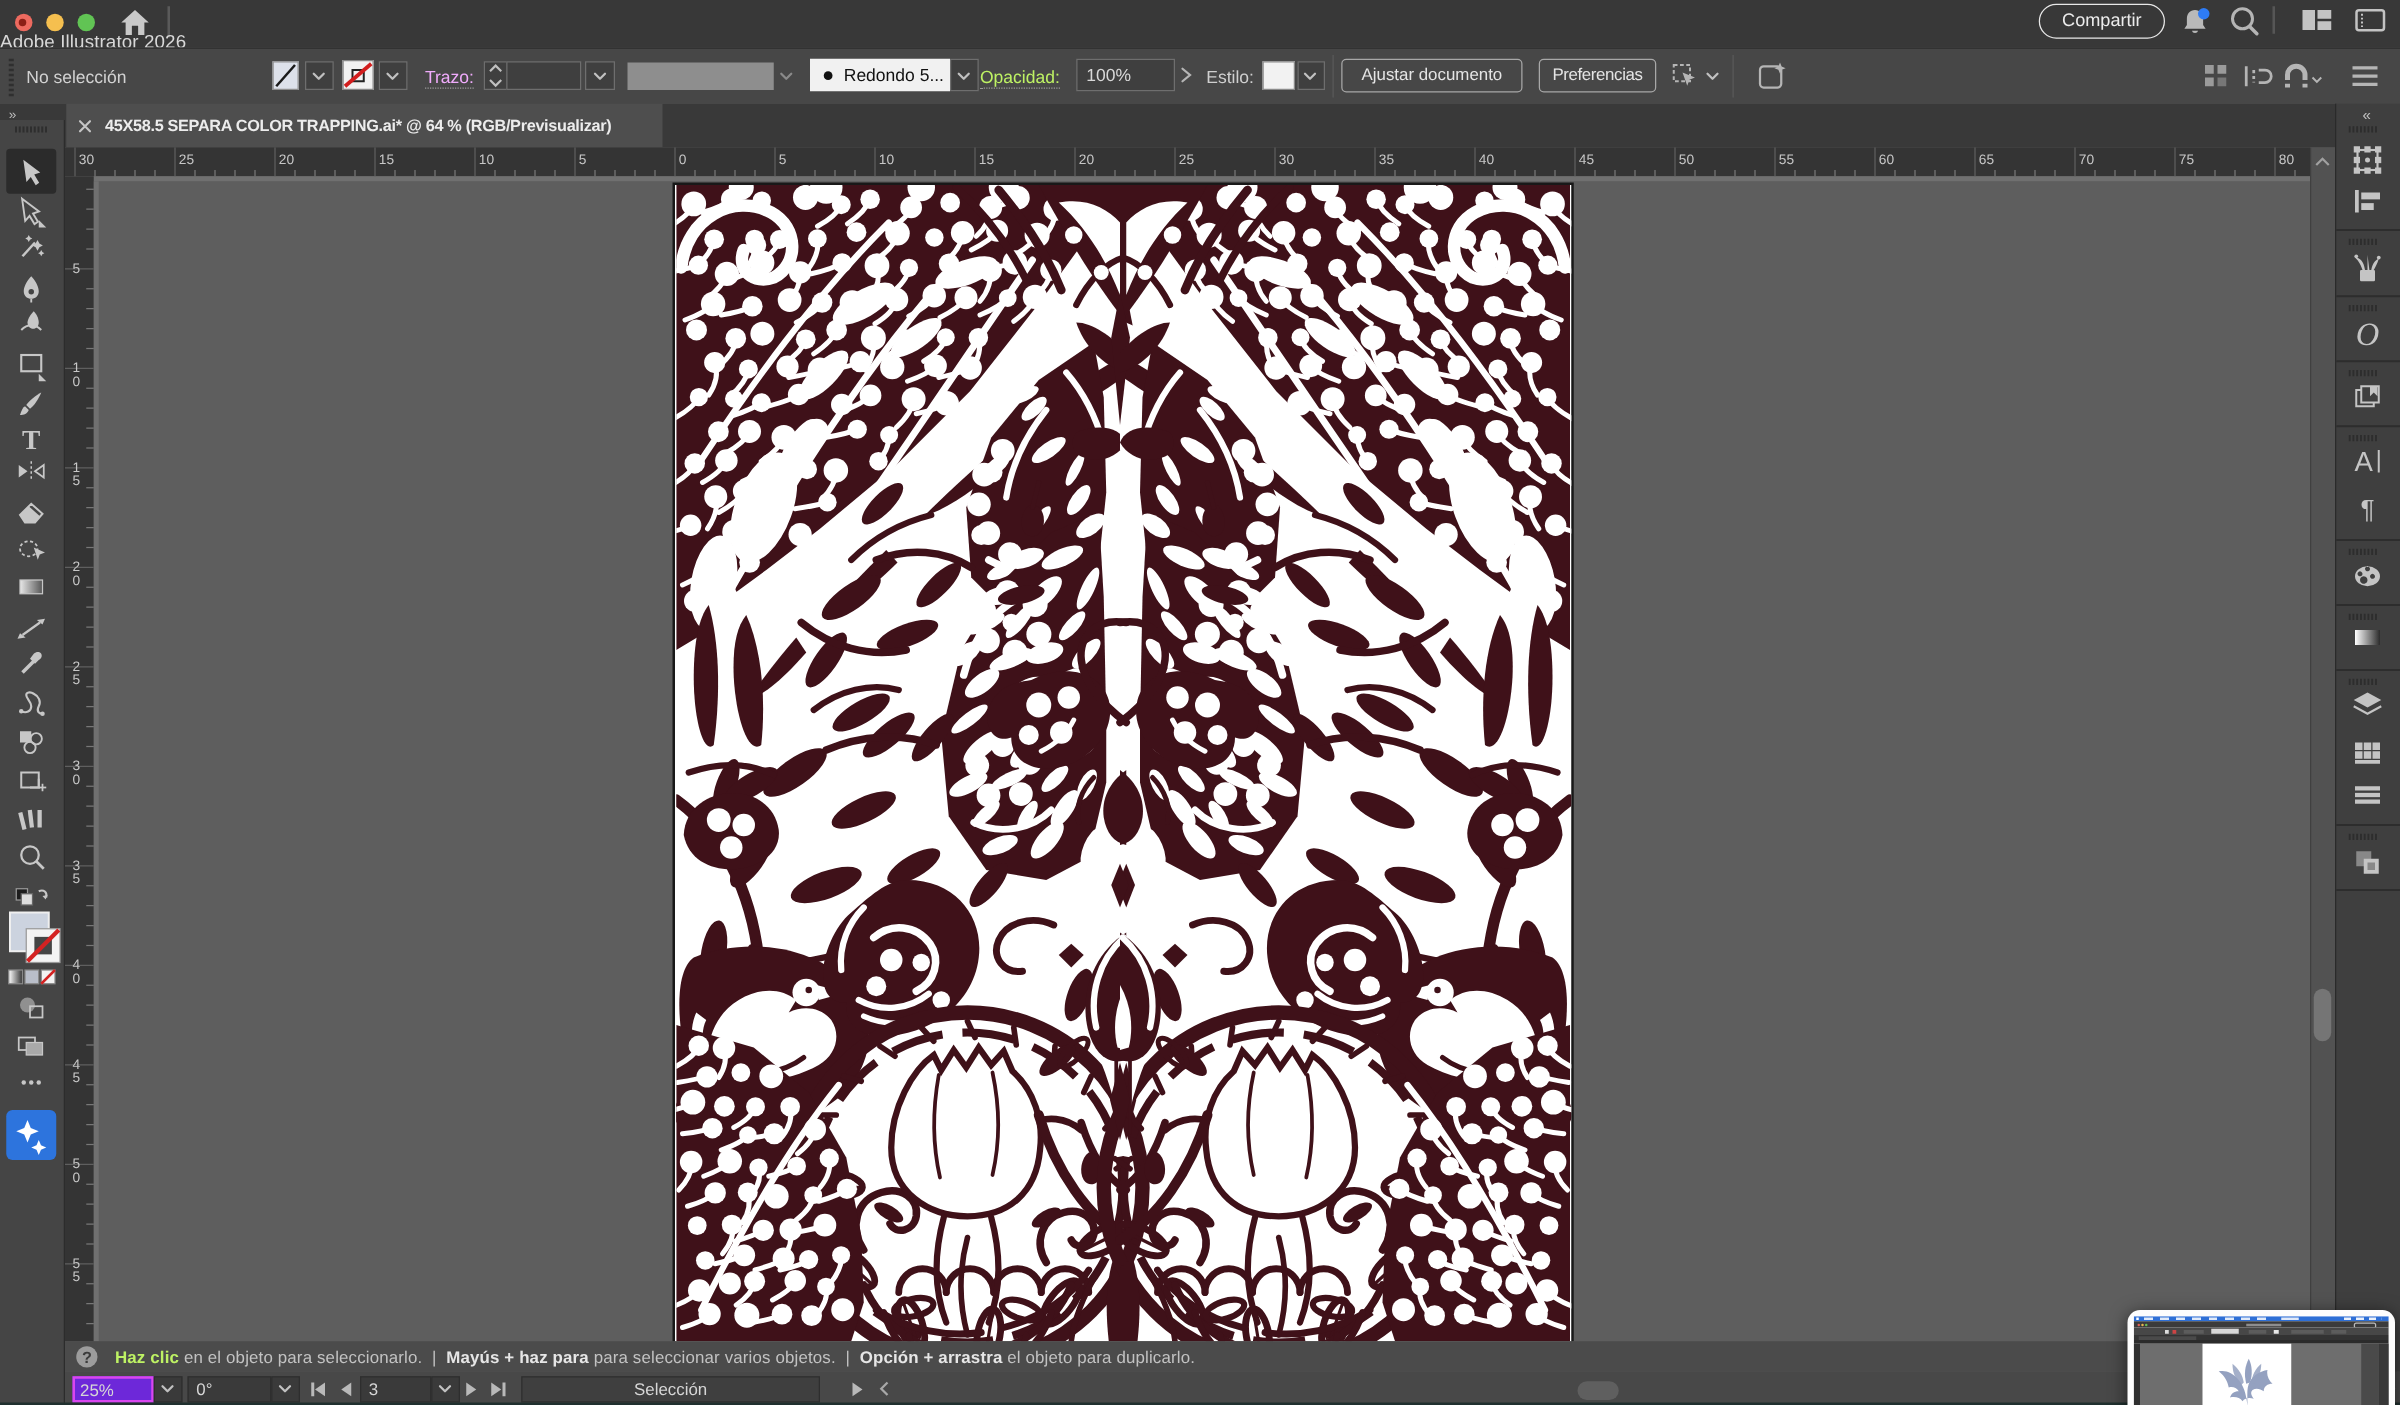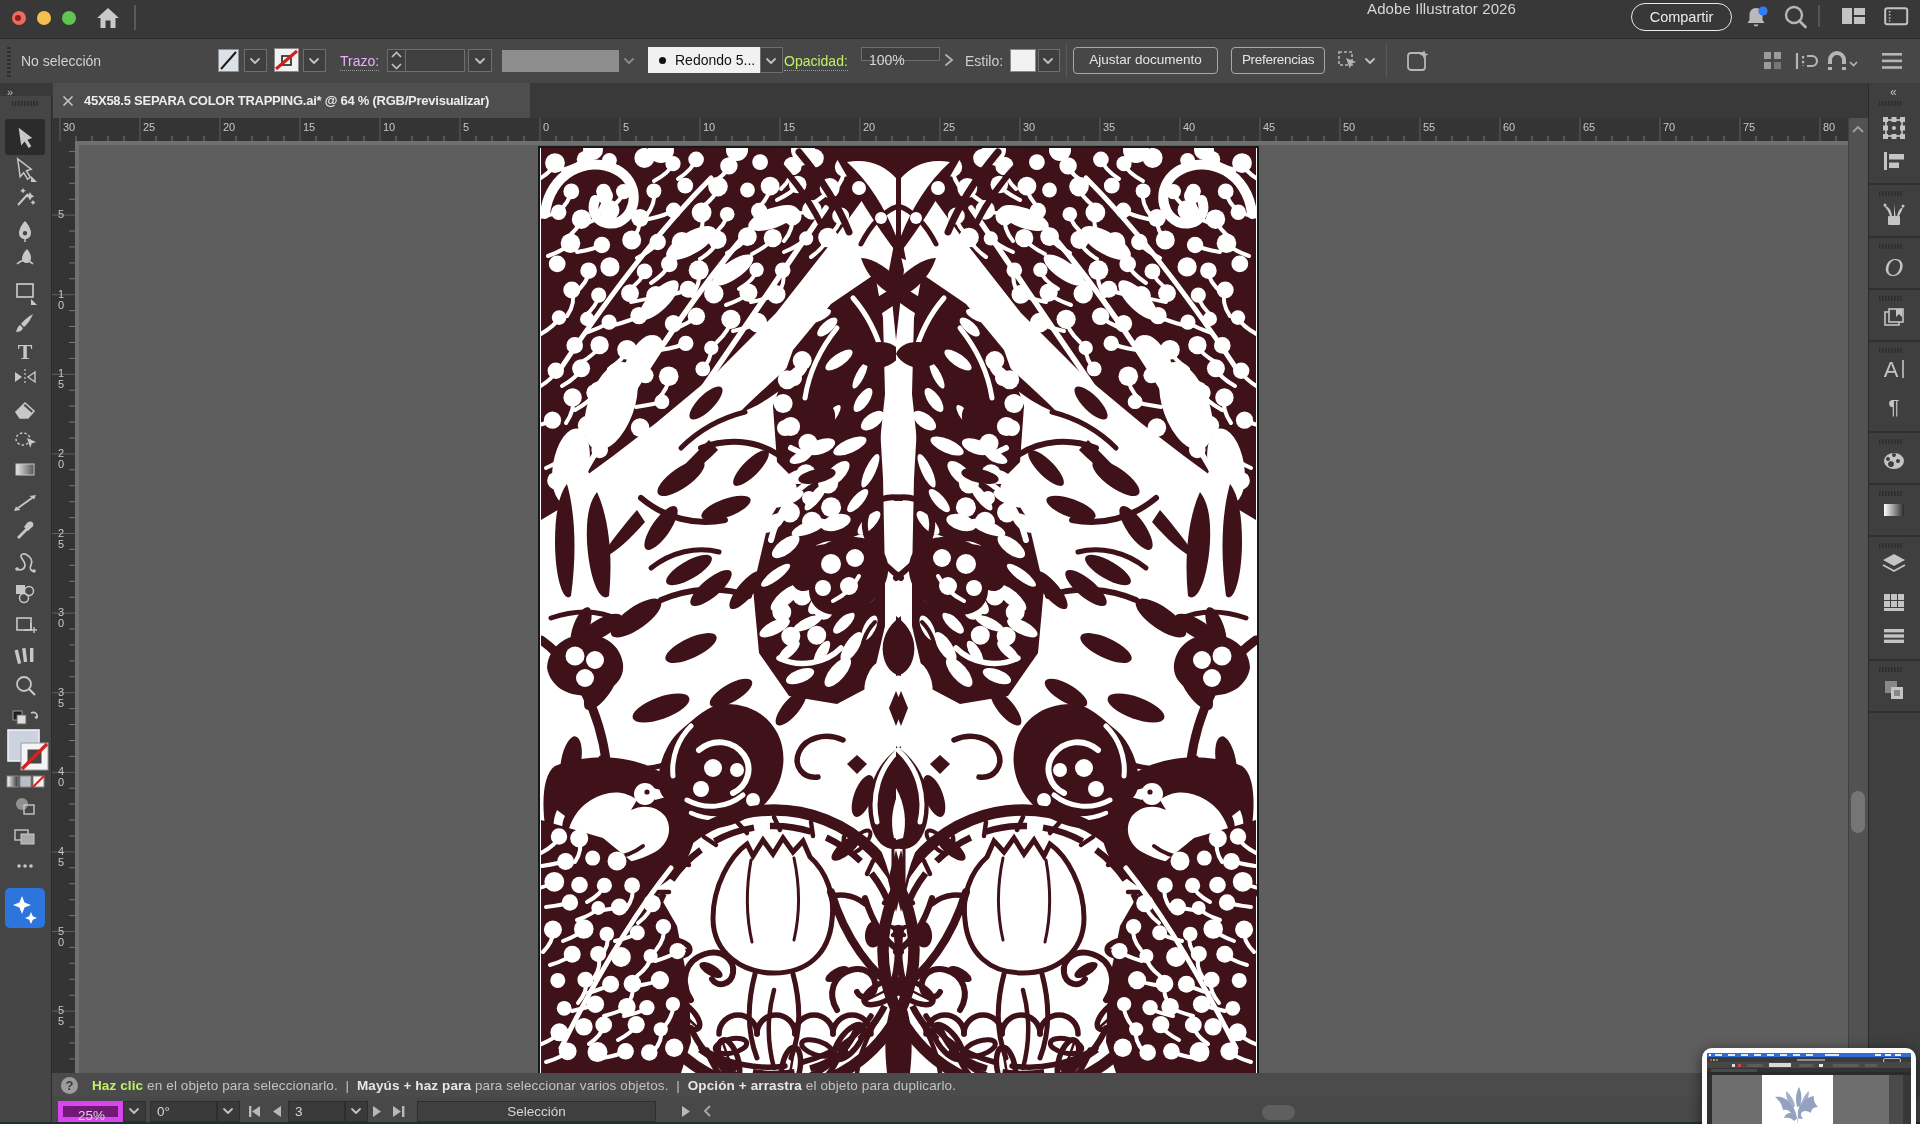--- a/index.html
+++ b/index.html
@@ -487,21 +487,21 @@
     </svg>
     <div style="position:absolute;left:0;top:0;width:1920px;height:38px;background:#383838"></div>
     <div style="position:absolute;left:12px;top:11px;width:14px;height:14px;border-radius:50%;background:#ed6a5f"></div>
     <div style="position:absolute;left:37px;top:11px;width:14px;height:14px;border-radius:50%;background:#f5bf4f"></div>
     <div style="position:absolute;left:62px;top:11px;width:14px;height:14px;border-radius:50%;background:#61c454"></div>
     <div style="position:absolute;left:15px;top:15px;width:6px;height:6px;border-radius:50%;background:#8c1f16"></div>
     <svg style="position:absolute;left:96px;top:7px" width="24" height="22" viewBox="0 0 24 22" opacity="1.0">
       <path d="M12 1 L23 11 L19.5 11 L19.5 21 L14.5 21 L14.5 13.5 L9.5 13.5 L9.5 21 L4.5 21 L4.5 11 L1 11 Z" fill="#c9c9c9"></path>
     </svg>
     <div style="position:absolute;left:134px;top:5px;width:2px;height:25px;background:#5a5a5a"></div>
-    <div style="position:absolute;left:0;top:0;width:1516px;text-align:right;font-size:15px;color:#d8d8d8;letter-spacing:.1px">Adobe Illustrator 2026</div>
+    <div style="position:absolute;left:0;top:25px;width:1516px;text-align:left;font-size:15px;color:#d8d8d8;letter-spacing:.1px">Adobe Illustrator 2026</div>
     <div style="position:absolute;left:1631px;top:3px;width:99px;height:26px;border:1.6px solid #e8e8e8;border-radius:15px;color:#ececec;font-size:14.5px;text-align:center;line-height:26px">Compartir</div>
     <svg style="position:absolute;left:1744px;top:5px" width="26" height="24" viewBox="0 0 26 24" opacity="1.0">
       <path d="M12 3 C8 3 5.5 6 5.5 10 L5.5 15 L3.5 18 L20.5 18 L18.5 15 L18.5 10 C18.5 6 16 3 12 3 Z" fill="#b9b9b9"></path>
       <path d="M9.5 19.5 a2.6 2.6 0 0 0 5 0 Z" fill="#b9b9b9"></path>
       <circle cx="19" cy="6" r="4.6" fill="#2e7cf6"></circle>
     </svg>
     <svg style="position:absolute;left:1783px;top:5px" width="26" height="24" viewBox="0 0 26 24" opacity="1.0">
       <circle cx="11" cy="10" r="8" fill="none" stroke="#b5b5b5" stroke-width="2.4"></circle>
       <line x1="16.5" y1="16" x2="22.5" y2="22" stroke="#b5b5b5" stroke-width="2.8" stroke-linecap="round"></line>
     </svg>
@@ -558,21 +558,21 @@
     <div style="position:absolute;left:502px;top:50px;width:117px;height:22px;background:#8e8e8e"></div>
     <svg style="position:absolute;left:622px;top:54px" width="14" height="14" viewBox="0 0 14 14" opacity="1.0">
       <path d="M3 5 L7 9 L11 5" fill="none" stroke="#8a8a8a" stroke-width="1.8" stroke-linecap="round" stroke-linejoin="round"></path>
     </svg>
     <div style="position:absolute;left:648px;top:47px;width:112px;height:26px;background:#f1f1f1;color:#111;font-size:14px;line-height:26px"><span style="display:inline-block;width:7px;height:7px;border-radius:50%;background:#111;margin:0 9px 1px 11px"></span>Redondo 5...</div>
     <div style="position:absolute;left:760px;top:47px;width:23px;height:26px;background:#3f3f3f;border:1px solid #6e6e6e;box-sizing:border-box"></div>
     <svg style="position:absolute;left:764px;top:54px" width="14" height="14" viewBox="0 0 14 14" opacity="1.0">
       <path d="M3 5 L7 9 L11 5" fill="none" stroke="#c0c0c0" stroke-width="1.8" stroke-linecap="round" stroke-linejoin="round"></path>
     </svg>
     <div style="position:absolute;left:784px;top:53px;font-size:14px;color:#bef264;border-bottom:1px dotted #9a9a9a;padding-bottom:1px">Opacidad:</div>
-    <div style="position:absolute;left:861px;top:47px;width:79px;height:14px;background:#3f3f3f;border:1px solid #6e6e6e;box-sizing:border-box;color:#d8d8d8;font-size:14px;line-height:24px;padding-left:7px">100%</div>
+    <div style="position:absolute;left:861px;top:47px;width:79px;height:26px;background:#3f3f3f;border:1px solid #6e6e6e;box-sizing:border-box;color:#d8d8d8;font-size:14px;line-height:24px;padding-left:7px">100%</div>
     <svg style="position:absolute;left:941px;top:52px" width="16" height="16" viewBox="0 0 16 16" opacity="1.0">
       <path d="M5 3 L11 8 L5 13" fill="none" stroke="#b5b5b5" stroke-width="1.8" stroke-linecap="round"></path>
     </svg>
     <div style="position:absolute;left:965px;top:53px;font-size:14px;color:#cfcfcf">Estilo:</div>
     <div style="position:absolute;left:1010px;top:49px;width:26px;height:23px;background:#f2f2f2;border:1px solid #8a8a8a;box-sizing:border-box"></div>
     <div style="position:absolute;left:1038px;top:49px;width:22px;height:23px;background:#3f3f3f;border:1px solid #6e6e6e;box-sizing:border-box"></div>
     <svg style="position:absolute;left:1041px;top:54px" width="14" height="14" viewBox="0 0 14 14" opacity="1.0">
       <path d="M3 5 L7 9 L11 5" fill="none" stroke="#c0c0c0" stroke-width="1.8" stroke-linecap="round" stroke-linejoin="round"></path>
     </svg>
     <div style="position:absolute;left:1066px;top:44px;width:1px;height:34px;background:#5a5a5a"></div>
@@ -1164,21 +1164,21 @@
         <rect x="-9" y="-9" width="12" height="12" fill="#888"></rect>
         <rect x="-3" y="-3" width="12" height="12" fill="#c4c4c4"></rect>
         <rect x="0" y="0" width="6" height="6" fill="#888"></rect>
       </g>
       <line x1="1869" y1="712" x2="1920" y2="712" stroke="#2d2d2d" stroke-width="1.5"></line>
     </svg>
     <div style="position:absolute;left:52px;top:1073px;width:1816px;height:24px;background:#4b4b4b"></div>
     <div style="position:absolute;left:61px;top:1077px;width:17px;height:17px;border-radius:50%;background:#9c9c9c;color:#3c3c3c;font-size:13px;font-weight:bold;text-align:center;line-height:17px">?</div>
     <div style="position:absolute;left:92px;top:1078px;font-size:13.5px;letter-spacing:.12px;color:#c2c2c2"><b style="color:#bef264">Haz clic</b> en el objeto para seleccionarlo. &nbsp;|&nbsp; <b style="color:#e6e6e6">Mayús + haz para</b> para seleccionar varios objetos. &nbsp;|&nbsp; <b style="color:#e6e6e6">Opción + arrastra</b> el objeto para duplicarlo.</div>
     <div style="position:absolute;left:52px;top:1097px;width:1868px;height:27px;background:#484848"></div>
-    <div style="position:absolute;left:58px;top:1101px;width:65px;height:21px;background:#701a75;border:5px solid #d946ef;box-sizing:border-box;color:#d6d6d6;font-size:13.5px;line-height:19px;padding-left:15px">25%</div>
+    <div style="position:absolute;left:58px;top:1101px;width:65px;height:21px;background:#6d28d9;border:2px solid #d946ef;box-sizing:border-box;color:#d6d6d6;font-size:13.5px;line-height:19px;padding-left:4px">25%</div>
     <div style="position:absolute;left:123px;top:1101px;width:23px;height:21px;background:#3a3a3a;border:1px solid #2e2e2e;box-sizing:border-box"></div>
     <svg style="position:absolute;left:127px;top:1104px" width="14" height="14" viewBox="0 0 14 14" opacity="1.0">
       <path d="M3 5 L7 9 L11 5" fill="none" stroke="#c0c0c0" stroke-width="1.8" stroke-linecap="round" stroke-linejoin="round"></path>
     </svg>
     <div style="position:absolute;left:150px;top:1101px;width:67px;height:21px;background:#3a3a3a;border:1px solid #2e2e2e;box-sizing:border-box;color:#d6d6d6;font-size:13.5px;line-height:19px;padding-left:6px">0°</div>
     <div style="position:absolute;left:217px;top:1101px;width:23px;height:21px;background:#3a3a3a;border:1px solid #2e2e2e;box-sizing:border-box"></div>
     <svg style="position:absolute;left:221px;top:1104px" width="14" height="14" viewBox="0 0 14 14" opacity="1.0">
       <path d="M3 5 L7 9 L11 5" fill="none" stroke="#c0c0c0" stroke-width="1.8" stroke-linecap="round" stroke-linejoin="round"></path>
     </svg>
     <svg style="position:absolute;left:246px;top:1104px" width="18" height="15" viewBox="0 0 18 15" opacity="1.0">

